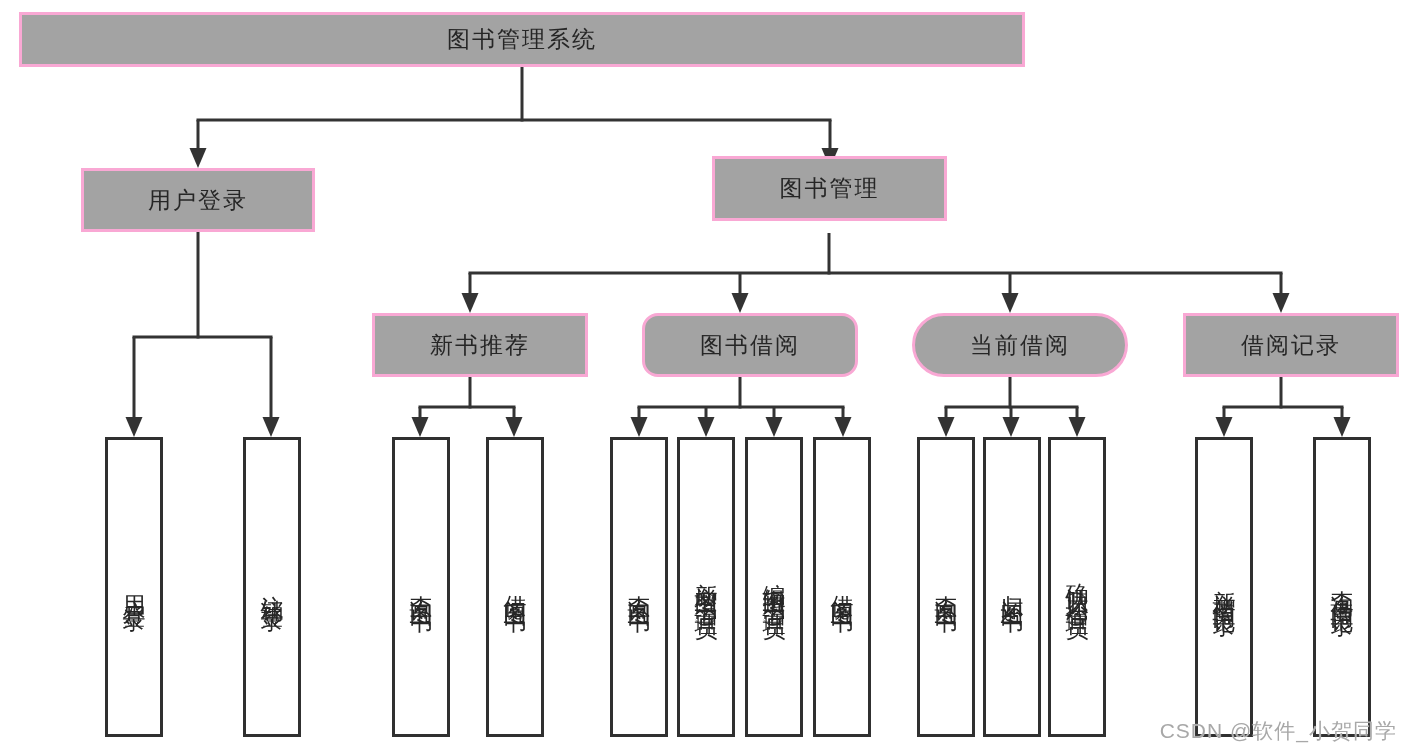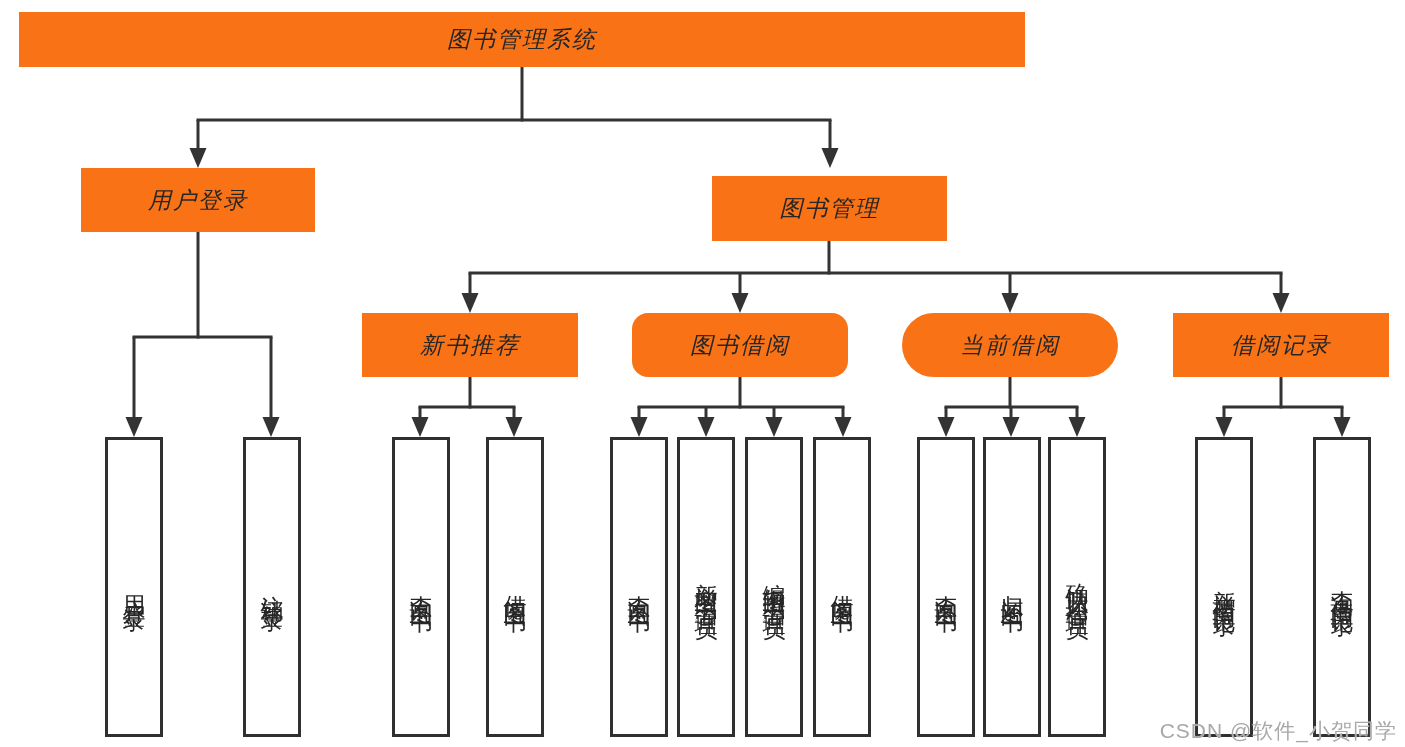--- a/index.html
+++ b/index.html
@@ -13,34 +13,33 @@
     color: #262626;
   }
   svg.connectors {
     position: absolute;
     left: 0; top: 0;
     width: 1405px; height: 747px;
   }
   .node {
     position: absolute;
     box-sizing: border-box;
-    border: 3px solid #f97316;
-    background: #f97316;
+    border: 3px solid #f9a8d4;
+    background: #a3a3a3;
     display: flex;
     align-items: center;
     justify-content: center;
     font-size: 23px;
     letter-spacing: 2px;
     white-space: nowrap;
-    font-style: italic;
   }
   .root { left: 19px;  top: 12px;  width: 1006px; height: 55px; }
   .n2a  { left: 81px;  top: 168px; width: 234px;  height: 64px; }
-  .n2b  { left: 712px; top: 176px; width: 235px;  height: 65px; }
-  .n3   {              top: 313px; width: 216px;  height: 64px; }
+  .n2b  { left: 712px; top: 156px; width: 235px;  height: 65px; }
+  .n3   {              top: 313px; width: 216px;  height: 64px; margin-left: 10px; }
   .n3a  { left: 362px; }
   .n3b  { left: 632px; border-radius: 16px; }
   .n3c  { left: 902px; border-radius: 32px; }
   .n3d  { left: 1173px; justify-content: center; }
   .leaf {
     position: absolute;
     top: 437px;
     width: 58px;
     height: 300px;
     box-sizing: border-box;

